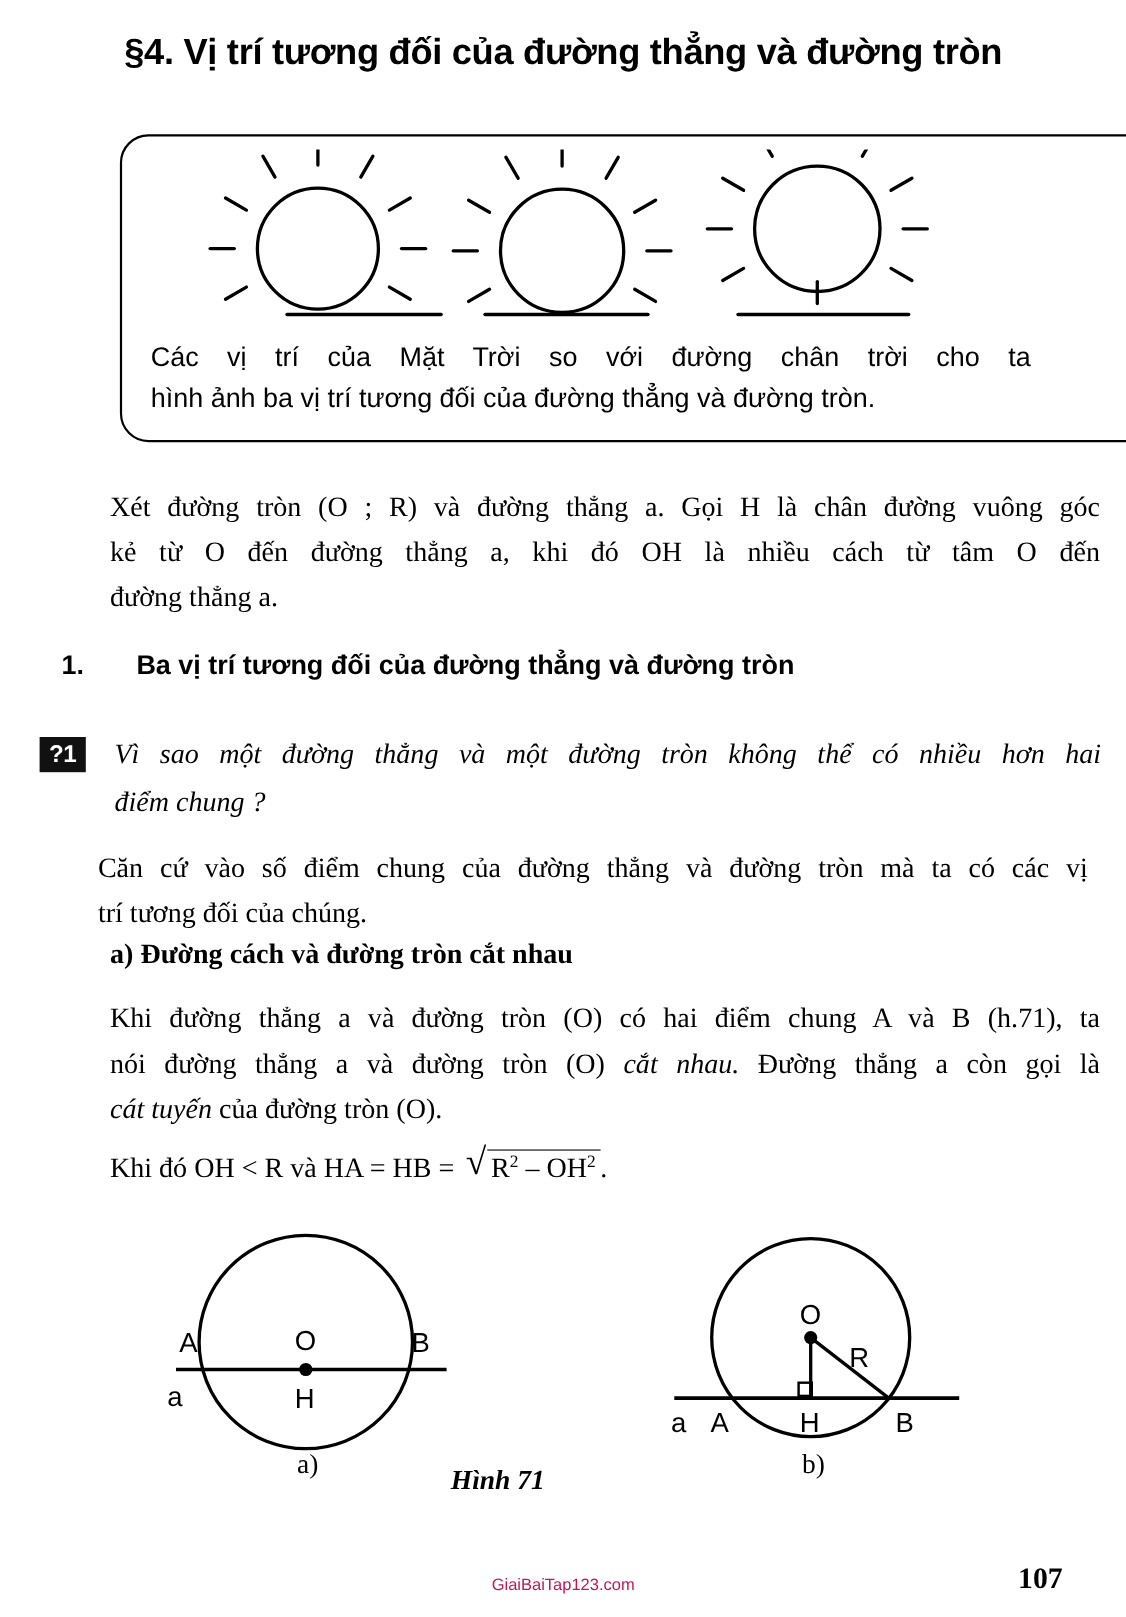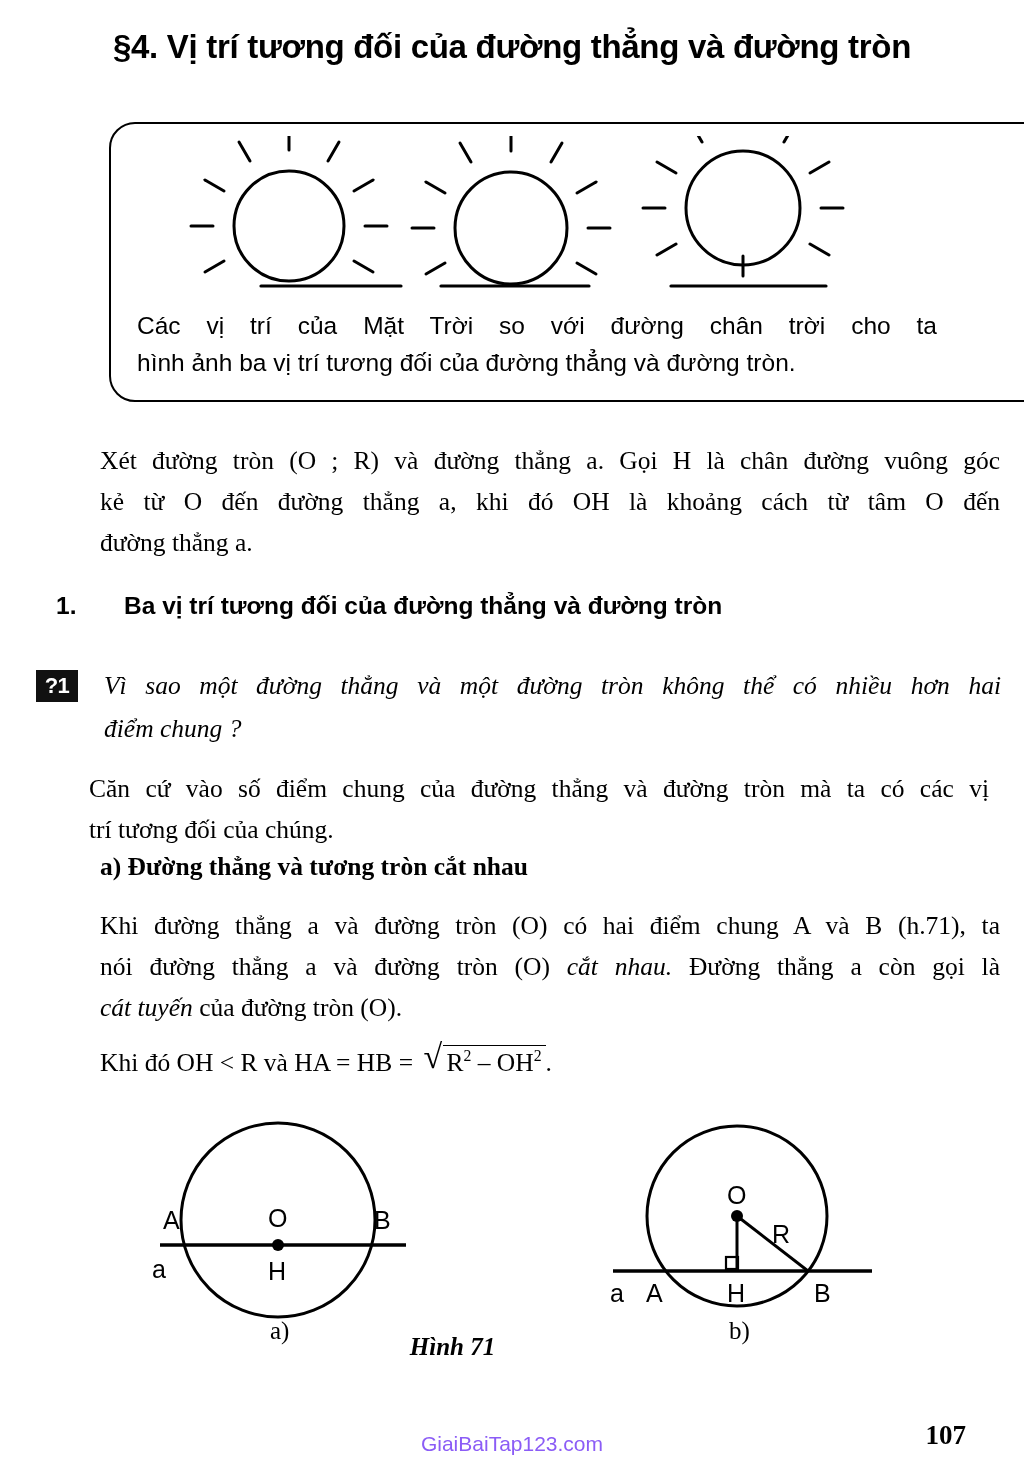--- a/index.html
+++ b/index.html
@@ -240,22 +240,22 @@
     font-size: 27px;
     margin-top: 12px;
   }
   #watermark {
     position: absolute;
     left: 0;
     top: 1432px;
     width: 1024px;
     text-align: center;
     font-family: "Liberation Sans", sans-serif;
-    font-size: 21px;
-    color: #8b5cf6;
+    font-size: 15px;
+    color: #be185d;
   }
 </style>
 </head>
 <body>
 
 <div id="page-title">§4. Vị trí tương đối của đường thẳng và đường tròn</div>
 
 <div id="intro-box">
 
   <svg id="sun-row" viewBox="0 0 852 170">
@@ -305,42 +305,42 @@
   </svg>
 
   <div id="intro-caption">
     <span class="ln">Các vị trí của Mặt Trời so với đường chân trời cho ta</span>
     <span class="ln last">hình ảnh ba vị trí tương đối của đường thẳng và đường tròn.</span>
   </div>
 </div>
 
 <div class="para" id="para-intro">
   <span class="jl">Xét đường tròn (O ; R) và đường thẳng a. Gọi H là chân đường vuông góc</span>
-  <span class="jl">kẻ từ O đến đường thẳng a, khi đó OH là khoảng cách từ tâm O đến</span>
+  <span class="jl">kẻ từ O đến đường thẳng a, khi đó OH là nhiều cách từ tâm O đến</span>
   <span class="jl last">đường thẳng a.</span>
 </div>
 
 <div id="section-1">
   <span class="num">1.</span><span>Ba vị trí tương đối của đường thẳng và đường tròn</span>
 </div>
 
 <div id="question-1">
   <div id="q1-badge">?1</div>
   <div id="q1-text">
     <span class="jl">Vì sao một đường thẳng và một đường tròn không thể có nhiều hơn hai</span>
     <span class="jl last">điểm chung ?</span>
   </div>
 </div>
 
 <div class="para" id="para-cancu">
   <span class="jl">Căn cứ vào số điểm chung của đường thẳng và đường tròn mà ta có các vị</span>
   <span class="jl last">trí tương đối của chúng.</span>
 </div>
 
-<div class="subhead" id="subhead-a">a) Đường thẳng và tương tròn cắt nhau</div>
+<div class="subhead" id="subhead-a">a) Đường cách và đường tròn cắt nhau</div>
 
 <div class="para" id="para-khi">
   <span class="jl">Khi đường thẳng a và đường tròn (O) có hai điểm chung A và B (h.71), ta</span>
   <span class="jl"><span>nói đường thẳng a và đường tròn (O) </span><span class="ital">cắt nhau.</span><span> Đường thẳng a còn gọi là</span></span>
   <span class="jl last"><span class="ital">cát tuyến</span><span> của đường tròn (O).</span></span>
 </div>
 
 <div id="formula-line">
   <span>Khi đó OH &lt; R và HA = HB = </span><span class="sqrt-wrap"><span class="sqrt-sym">√</span><span class="sqrt-body"><span>R</span><sup class="ex">2</sup><span> – </span><span>OH</span><sup class="ex">2</sup></span></span><span>.</span>
 </div>

